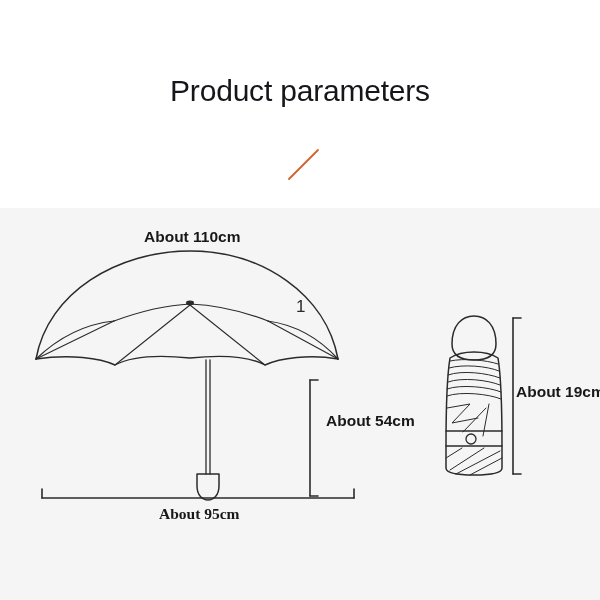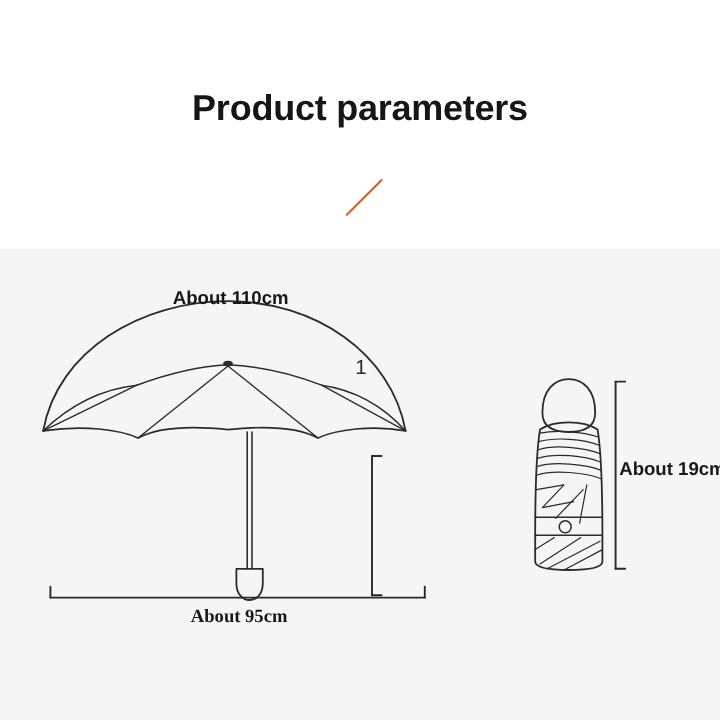--- a/index.html
+++ b/index.html
@@ -29,21 +29,21 @@
     height: 208px;
     background: #ffffff;
   }
   #page-title {
     position: absolute;
     left: 0;
     top: 74px;
     width: 600px;
     text-align: center;
     font-size: 30px;
-    font-weight: bold;
+    font-weight: normal;
     color: #16161a;
     letter-spacing: -0.2px;
     font-family: "Liberation Sans", sans-serif;
   }
   #title-accent-slash {
     position: absolute;
     left: 287px;
     top: 147px;
     width: 34px;
     height: 34px;
@@ -67,21 +67,21 @@
 
   
   .dim-label {
     position: absolute;
     font-family: "Liberation Sans", sans-serif;
     font-size: 15.5px;
     font-weight: bold;
     color: #181818;
     white-space: nowrap;
   }
-  #label-canopy-span  { left: 144px; top: 240px; }
+  #label-canopy-span  { left: 144px; top: 228px; }
   #label-total-width  { left: 159px; top: 505px; font-family: Liberation Serif, serif; }
   #label-total-height { left: 326px; top: 412px; }
   #label-folded-height{ left: 516px; top: 383px; }
   #marker-one {
     position: absolute;
     left: 296px;
     top: 297px;
     font-family: "Liberation Sans", sans-serif;
     font-size: 17px;
     font-weight: 400;
@@ -197,18 +197,19 @@
 
       </g>
     </svg>
 
   </div>
 
   <div class="dim-label" id="label-canopy-span">About 110cm</div>
 
   <div class="dim-label" id="label-total-width">About 95cm</div>
 
+  <div class="dim-label" id="label-total-height">About 54cm</div>
 
   <div class="dim-label" id="label-folded-height">About 19cm</div>
 
   <div id="marker-one">1</div>
 
 </div>
 
 </body></html>

